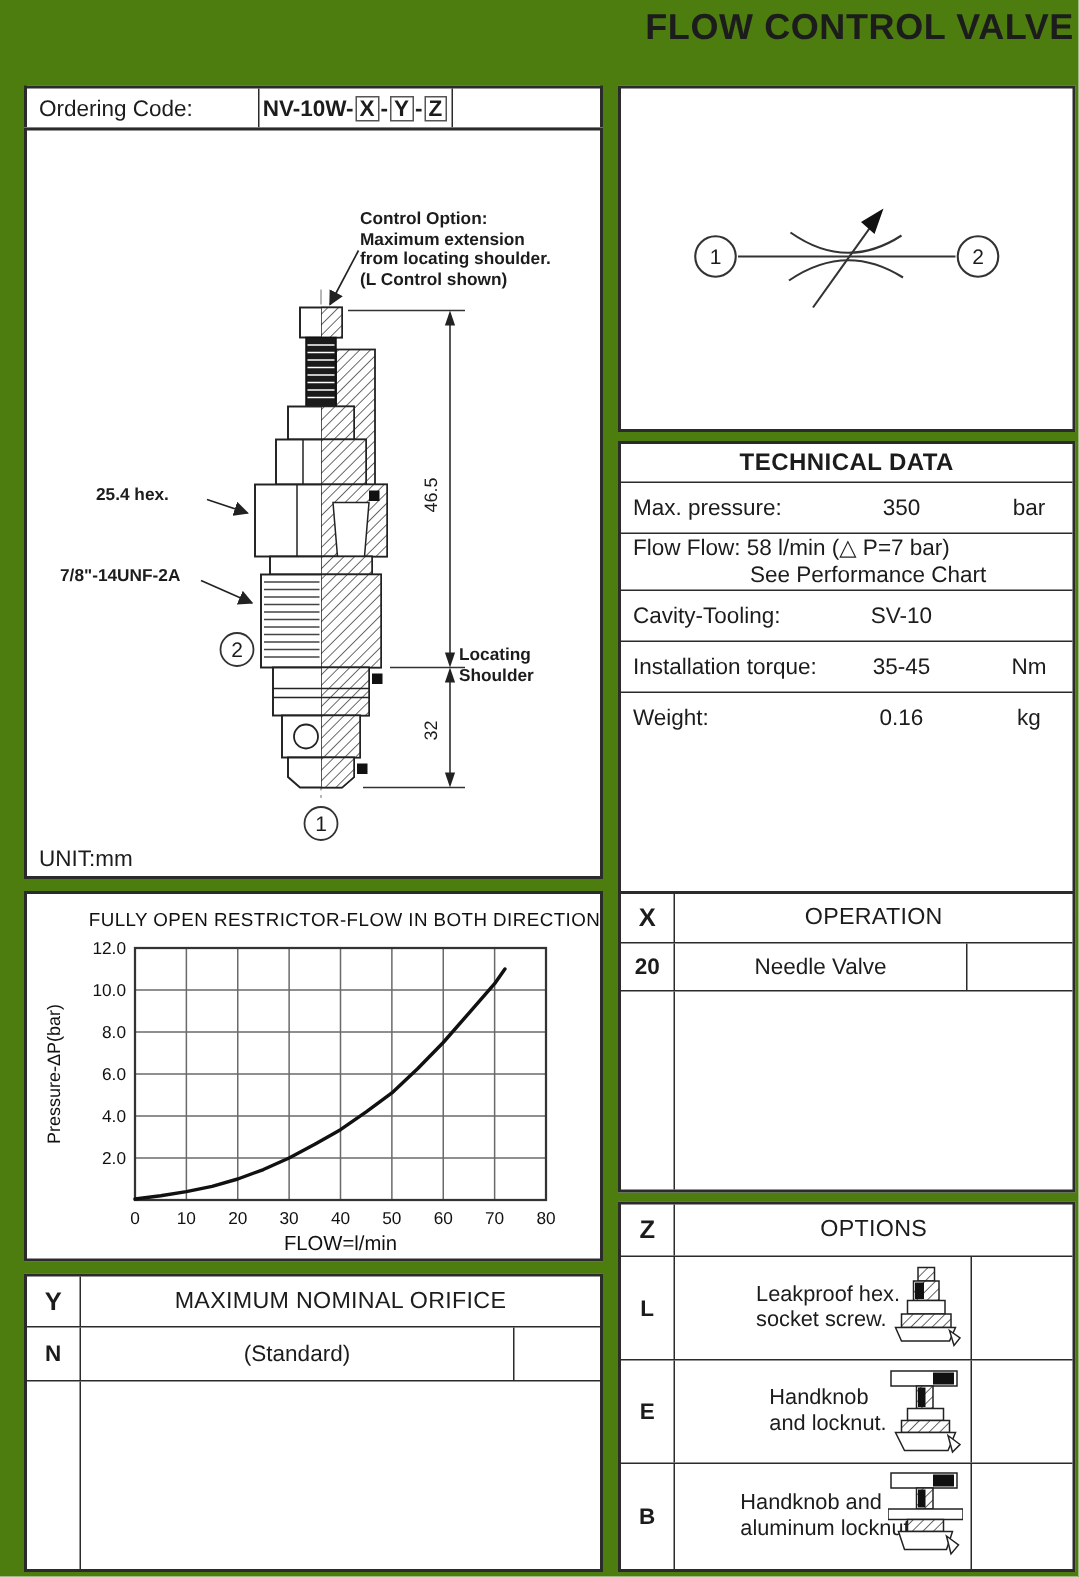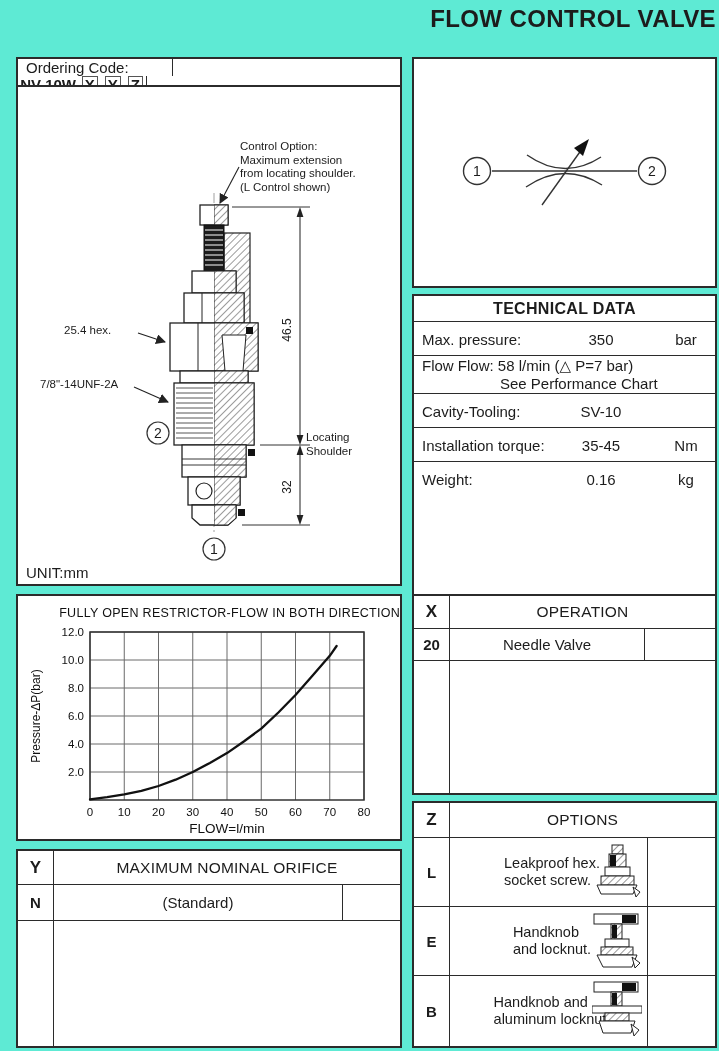--- a/index.html
+++ b/index.html
@@ -1,39 +1,39 @@
 <!DOCTYPE html>
 <html><head>
 <meta charset="utf-8">
 <style>
   html,body{margin:0;padding:0;background:#e8e8e8;}
   .page{
-    position:relative;width:719px;height:1051px;background:#5eead4;
+    position:relative;width:719px;height:1051px;background:#4d7c0f;
     font-family:"Liberation Sans",sans-serif;color:#1c1c1c;overflow:hidden;
     margin:0 auto;
   }
   
   .masthead{position:absolute;top:6px;right:3px;text-align:right;line-height:1.05;}
   .masthead .title{font-size:24px;font-weight:700;letter-spacing:.4px;}
   .masthead .subtitle{font-size:14px;font-weight:700;margin-top:3px;}
 
   
   .panel{position:absolute;border:2px solid #2b2b2b;box-sizing:border-box;background:#fff;}
 
   
-  .ordering{left:16px;top:57px;width:386px;height:28px;border-bottom:none;display:flex;align-items:stretch;flex-direction:column;}
+  .ordering{left:16px;top:57px;width:386px;height:28px;border-bottom:none;display:flex;align-items:stretch;}
   .oc-label{width:146px;border-right:1.5px solid #2b2b2b;padding-left:8px;font-size:15px;display:flex;align-items:center;}
   .oc-code{width:128px;border-right:1.5px solid #2b2b2b;display:flex;align-items:center;justify-content:center;font-weight:700;font-size:15px;white-space:nowrap;}
   .ocbox{display:inline-block;border:1.5px solid #555;padding:0 2px;margin:0 1px;line-height:15px;}
   .oc-empty{flex:1;}
 
   
   .drawingbox{left:16px;top:85px;width:386px;height:501px;}
   .drawingbox svg{position:absolute;left:0;top:0;}
-  .dlabel{position:absolute;font-size:11.5px;line-height:13.5px;white-space:pre-line;}
+  .dlabel{position:absolute;font-size:11.5px;line-height:13.5px;white-space:pre-line;font-weight:bold;}
   .unitlabel{position:absolute;left:8px;bottom:3px;font-size:15px;}
 
   
   .chartbox{left:16px;top:594px;width:386px;height:247px;}
 
   
   .symbolbox{left:412px;top:57px;width:305px;height:231px;}
   .techbox{left:412px;top:294px;width:305px;height:316px;}
   .tb-title{height:25px;display:flex;align-items:center;justify-content:center;font-weight:700;font-size:16px;letter-spacing:.3px;}
   .tb-row{position:relative;border-top:1.5px solid #2b2b2b;font-size:15px;}

